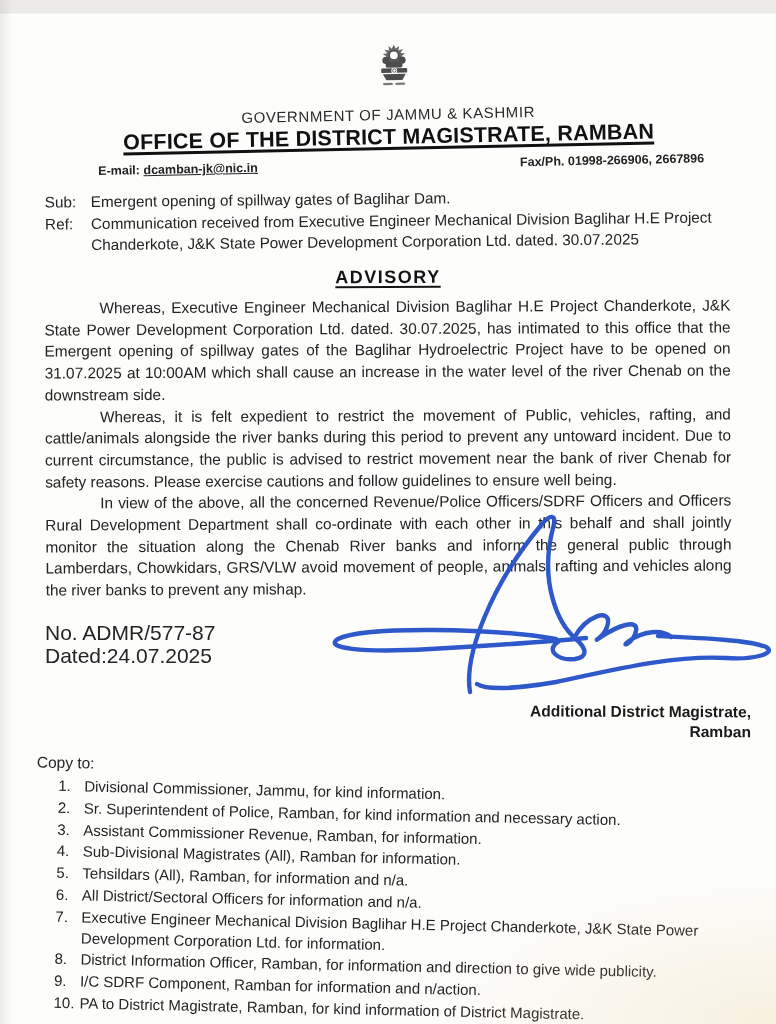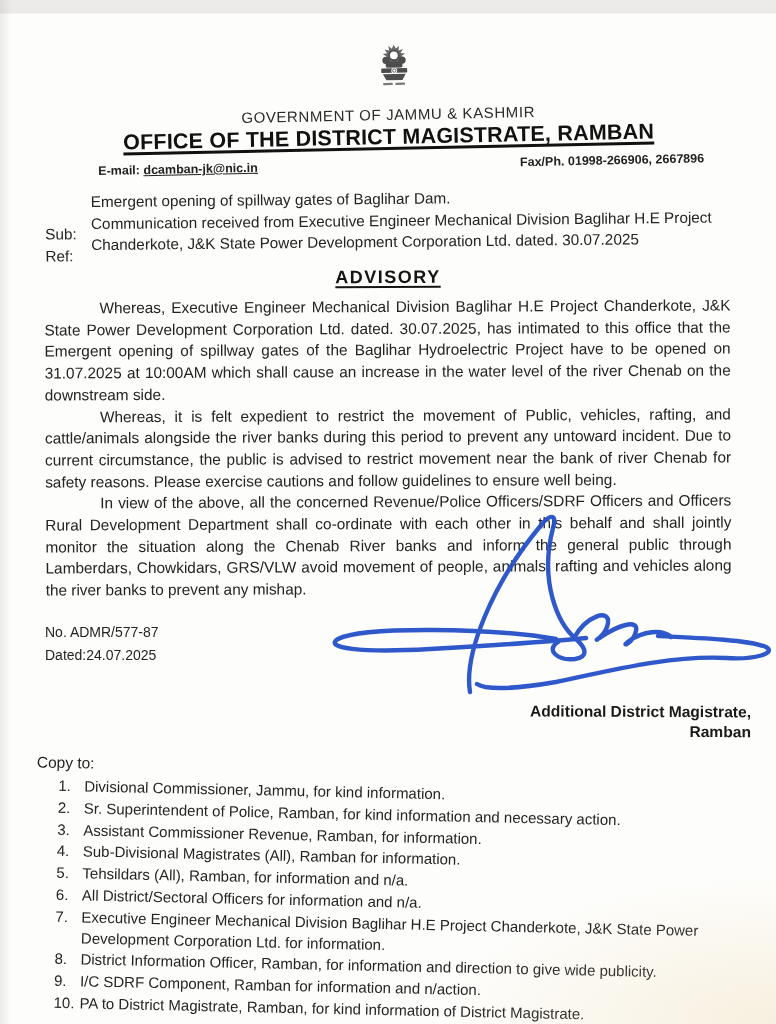--- a/index.html
+++ b/index.html
@@ -22,31 +22,31 @@
   .govt{font-size:15px;letter-spacing:0.6px;color:#2a2a2a;margin-top:0px;}
   .office{font-size:21.5px;font-weight:bold;letter-spacing:0.2px;color:#111;
     text-decoration:underline;text-decoration-thickness:2.5px;text-underline-offset:3px;margin-top:2px;white-space:nowrap;}
   .contact{display:flex;justify-content:space-between;align-items:flex-start;
     padding:8px 28px 0 52px;font-size:12.5px;font-weight:bold;color:#222;}
   .contact .email-val{text-decoration:underline;}
 
   
   .subref{transform:rotate(-0.6deg);margin-top:16px;font-size:15.3px;line-height:21.5px;color:#242424;}
   .hang{position:relative;padding-left:46px;}
-  .hang .lbl{position:absolute;left:0;top:0;margin-top:32px;}
+  .hang .lbl{position:absolute;left:0;top:0;}
 
   
   .advisory{transform:rotate(-0.25deg);text-align:center;font-size:18px;font-weight:bold;
     letter-spacing:1.5px;margin:14px 0 8px 0;color:#141414;
     text-decoration:underline;text-decoration-thickness:2px;text-underline-offset:3px;}
 
   .paras{transform:rotate(-0.25deg);}
   .para{font-size:15.4px;line-height:21.7px;text-align:justify;color:#242424;text-indent:55px;margin:0;}
 
-  .refblock{margin-top:22px;font-size:14px;line-height:23px;color:#242424;}
+  .refblock{margin-top:22px;font-size:21px;line-height:23px;color:#242424;}
 
   .signatory{margin-top:34px;margin-right:-20px;text-align:right;
     font-size:15.6px;line-height:19.5px;font-weight:bold;color:#1a1a1a;transform:rotate(0.2deg);}
 
   
   .copy{transform:rotate(1.25deg);transform-origin:20px 0;margin-top:14px;color:#242424;}
   .copy-heading{font-size:15.5px;margin-left:-8px;}
   .copy-list{margin-top:4px;}
   .copy-item{display:flex;font-size:15px;line-height:20.8px;margin:1px 0;}
   .copy-item .num{flex:0 0 26px;padding-left:14px;box-sizing:content-box;}

